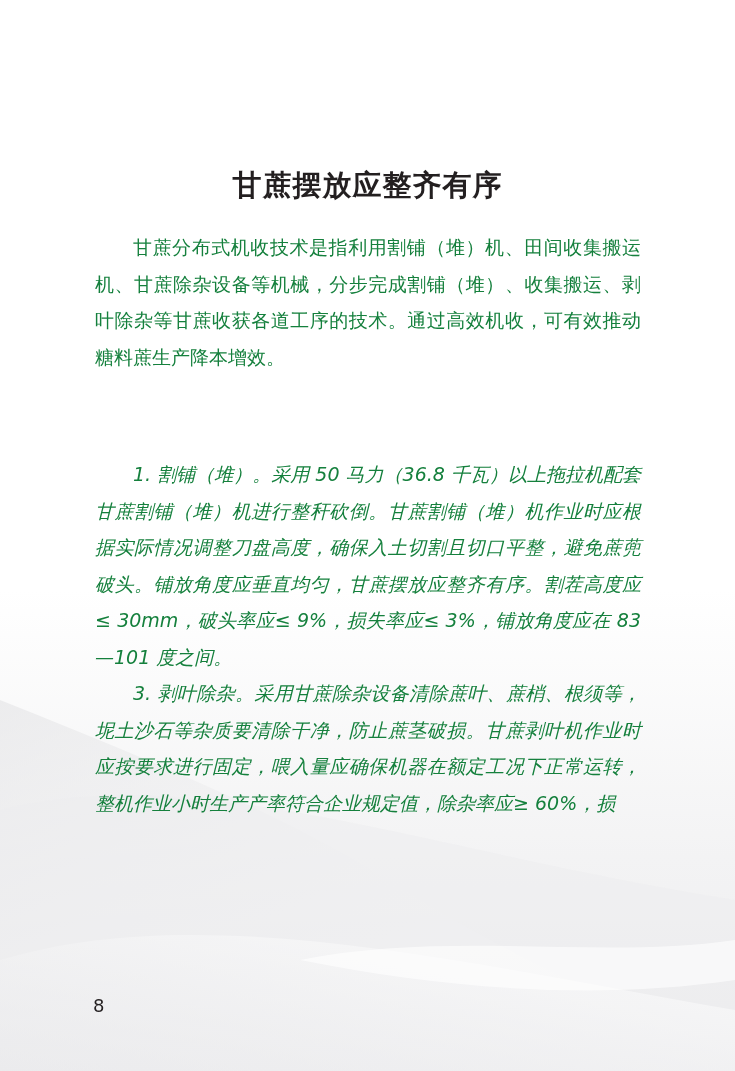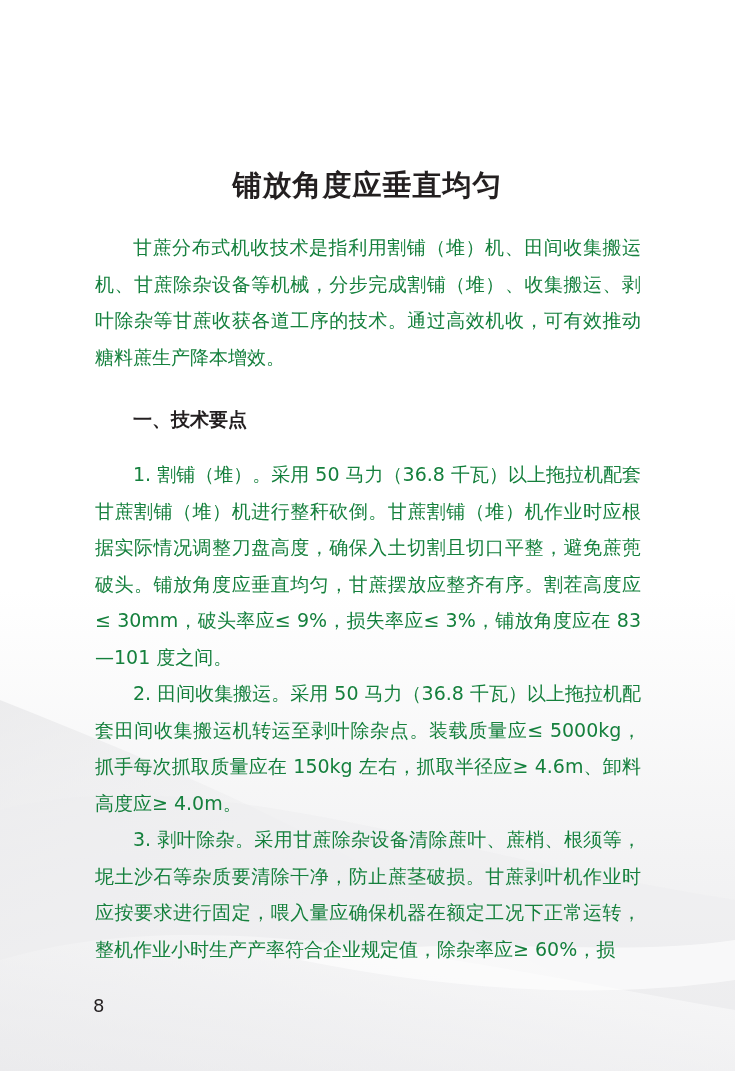--- a/index.html
+++ b/index.html
@@ -57,21 +57,21 @@
     .intro { top: 229px; }
     .section-heading {
       position: absolute;
       left: 133px;
       top: 404px;
       font-size: 19px;
       font-weight: bold;
       line-height: 30px;
       color: #231f20;
     }
-    .items { top: 456px; }
+    .items { top: 456px; font-style: italic; }
     .page-number {
       position: absolute;
       left: 93px;
       top: 994px;
       font-size: 18px;
       color: #231f20;
       line-height: 24px;
     }
   </style>
 </head>
@@ -95,28 +95,26 @@
     </linearGradient>
   </defs>
   <rect x="0" y="0" width="735" height="1071" fill="url(#g1)"></rect>
   <path d="M0,700 C150,760 300,820 420,900 C520,960 620,1010 735,1040 L735,1071 L0,1071 Z" fill="url(#g2)" opacity="0.7"></path>
   <path d="M0,810 C200,760 420,850 735,900 L735,1071 L0,1071 Z" fill="#ededef" opacity="0.55"></path>
   <path d="M0,960 C200,900 450,960 735,1010 L735,1071 L0,1071 Z" fill="url(#g3)" opacity="0.8"></path>
   <path d="M300,960 C450,930 600,960 735,940 L735,980 C600,1000 450,990 300,960 Z" fill="#ffffff" opacity="0.6"></path>
 </svg>
 
 <div class="page">
-  <h1 class="title" style="margin:0;">铺放角度应垂直均匀</h1>
+  <h1 class="title" style="margin:0;">甘蔗摆放应整齐有序</h1>
 
   <div class="body-text intro">
     <p>甘蔗分布式机收技术是指利用割铺（堆）机、田间收集搬运机、甘蔗除杂设备等机械，分步完成割铺（堆）、收集搬运、剥叶除杂等甘蔗收获各道工序的技术。通过高效机收，可有效推动糖料蔗生产降本增效。</p>
   </div>
 
-  <div class="section-heading">一、技术要点</div>
 
   <div class="body-text items">
     <p>1. 割铺（堆）。采用 50 马力（36.8 千瓦）以上拖拉机配套甘蔗割铺（堆）机进行整秆砍倒。甘蔗割铺（堆）机作业时应根据实际情况调整刀盘高度，确保入土切割且切口平整，避免蔗蔸破头。铺放角度应垂直均匀，甘蔗摆放应整齐有序。割茬高度应≤ 30mm，破头率应≤ 9%，损失率应≤ 3%，铺放角度应在 83—101 度之间。</p>
-    <p>2. 田间收集搬运。采用 50 马力（36.8 千瓦）以上拖拉机配套田间收集搬运机转运至剥叶除杂点。装载质量应≤ 5000kg，抓手每次抓取质量应在 150kg 左右，抓取半径应≥ 4.6m、卸料高度应≥ 4.0m。</p>
     <p>3. 剥叶除杂。采用甘蔗除杂设备清除蔗叶、蔗梢、根须等，坭土沙石等杂质要清除干净，防止蔗茎破损。甘蔗剥叶机作业时应按要求进行固定，喂入量应确保机器在额定工况下正常运转，整机作业小时生产产率符合企业规定值，除杂率应≥ 60%，损</p>
   </div>
 
   <div class="page-number">8</div>
 </div>
 
 </body></html>

